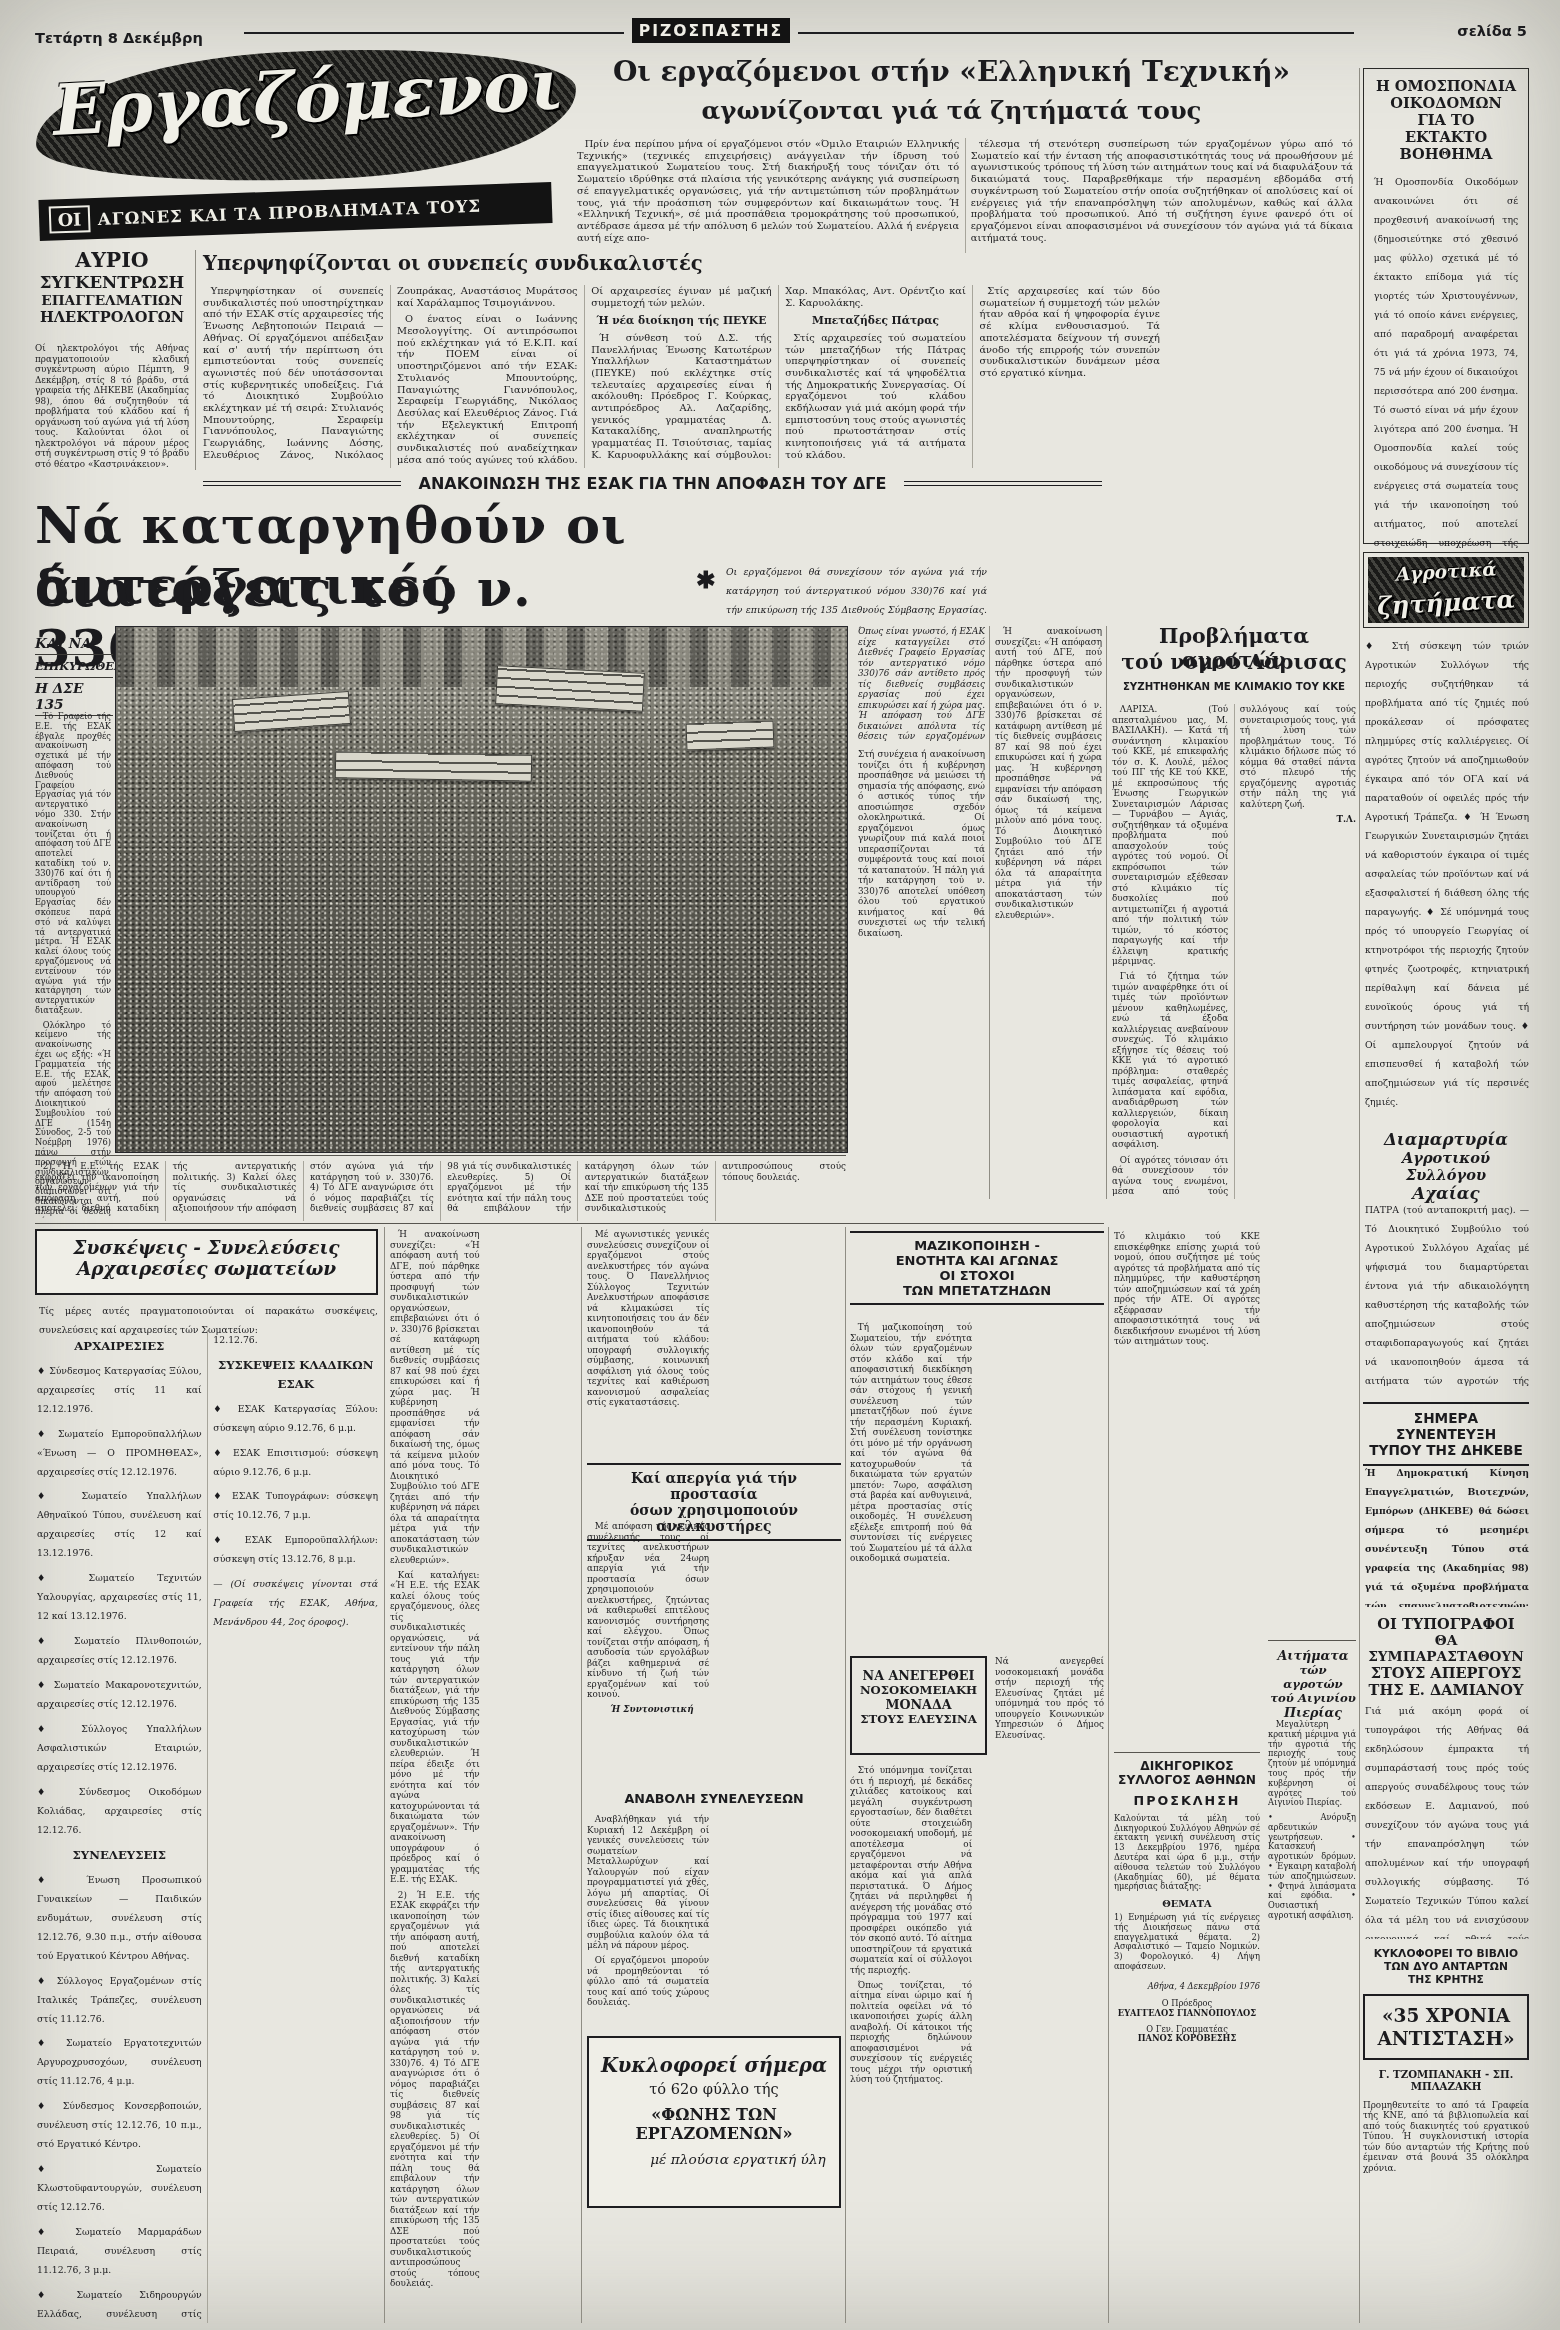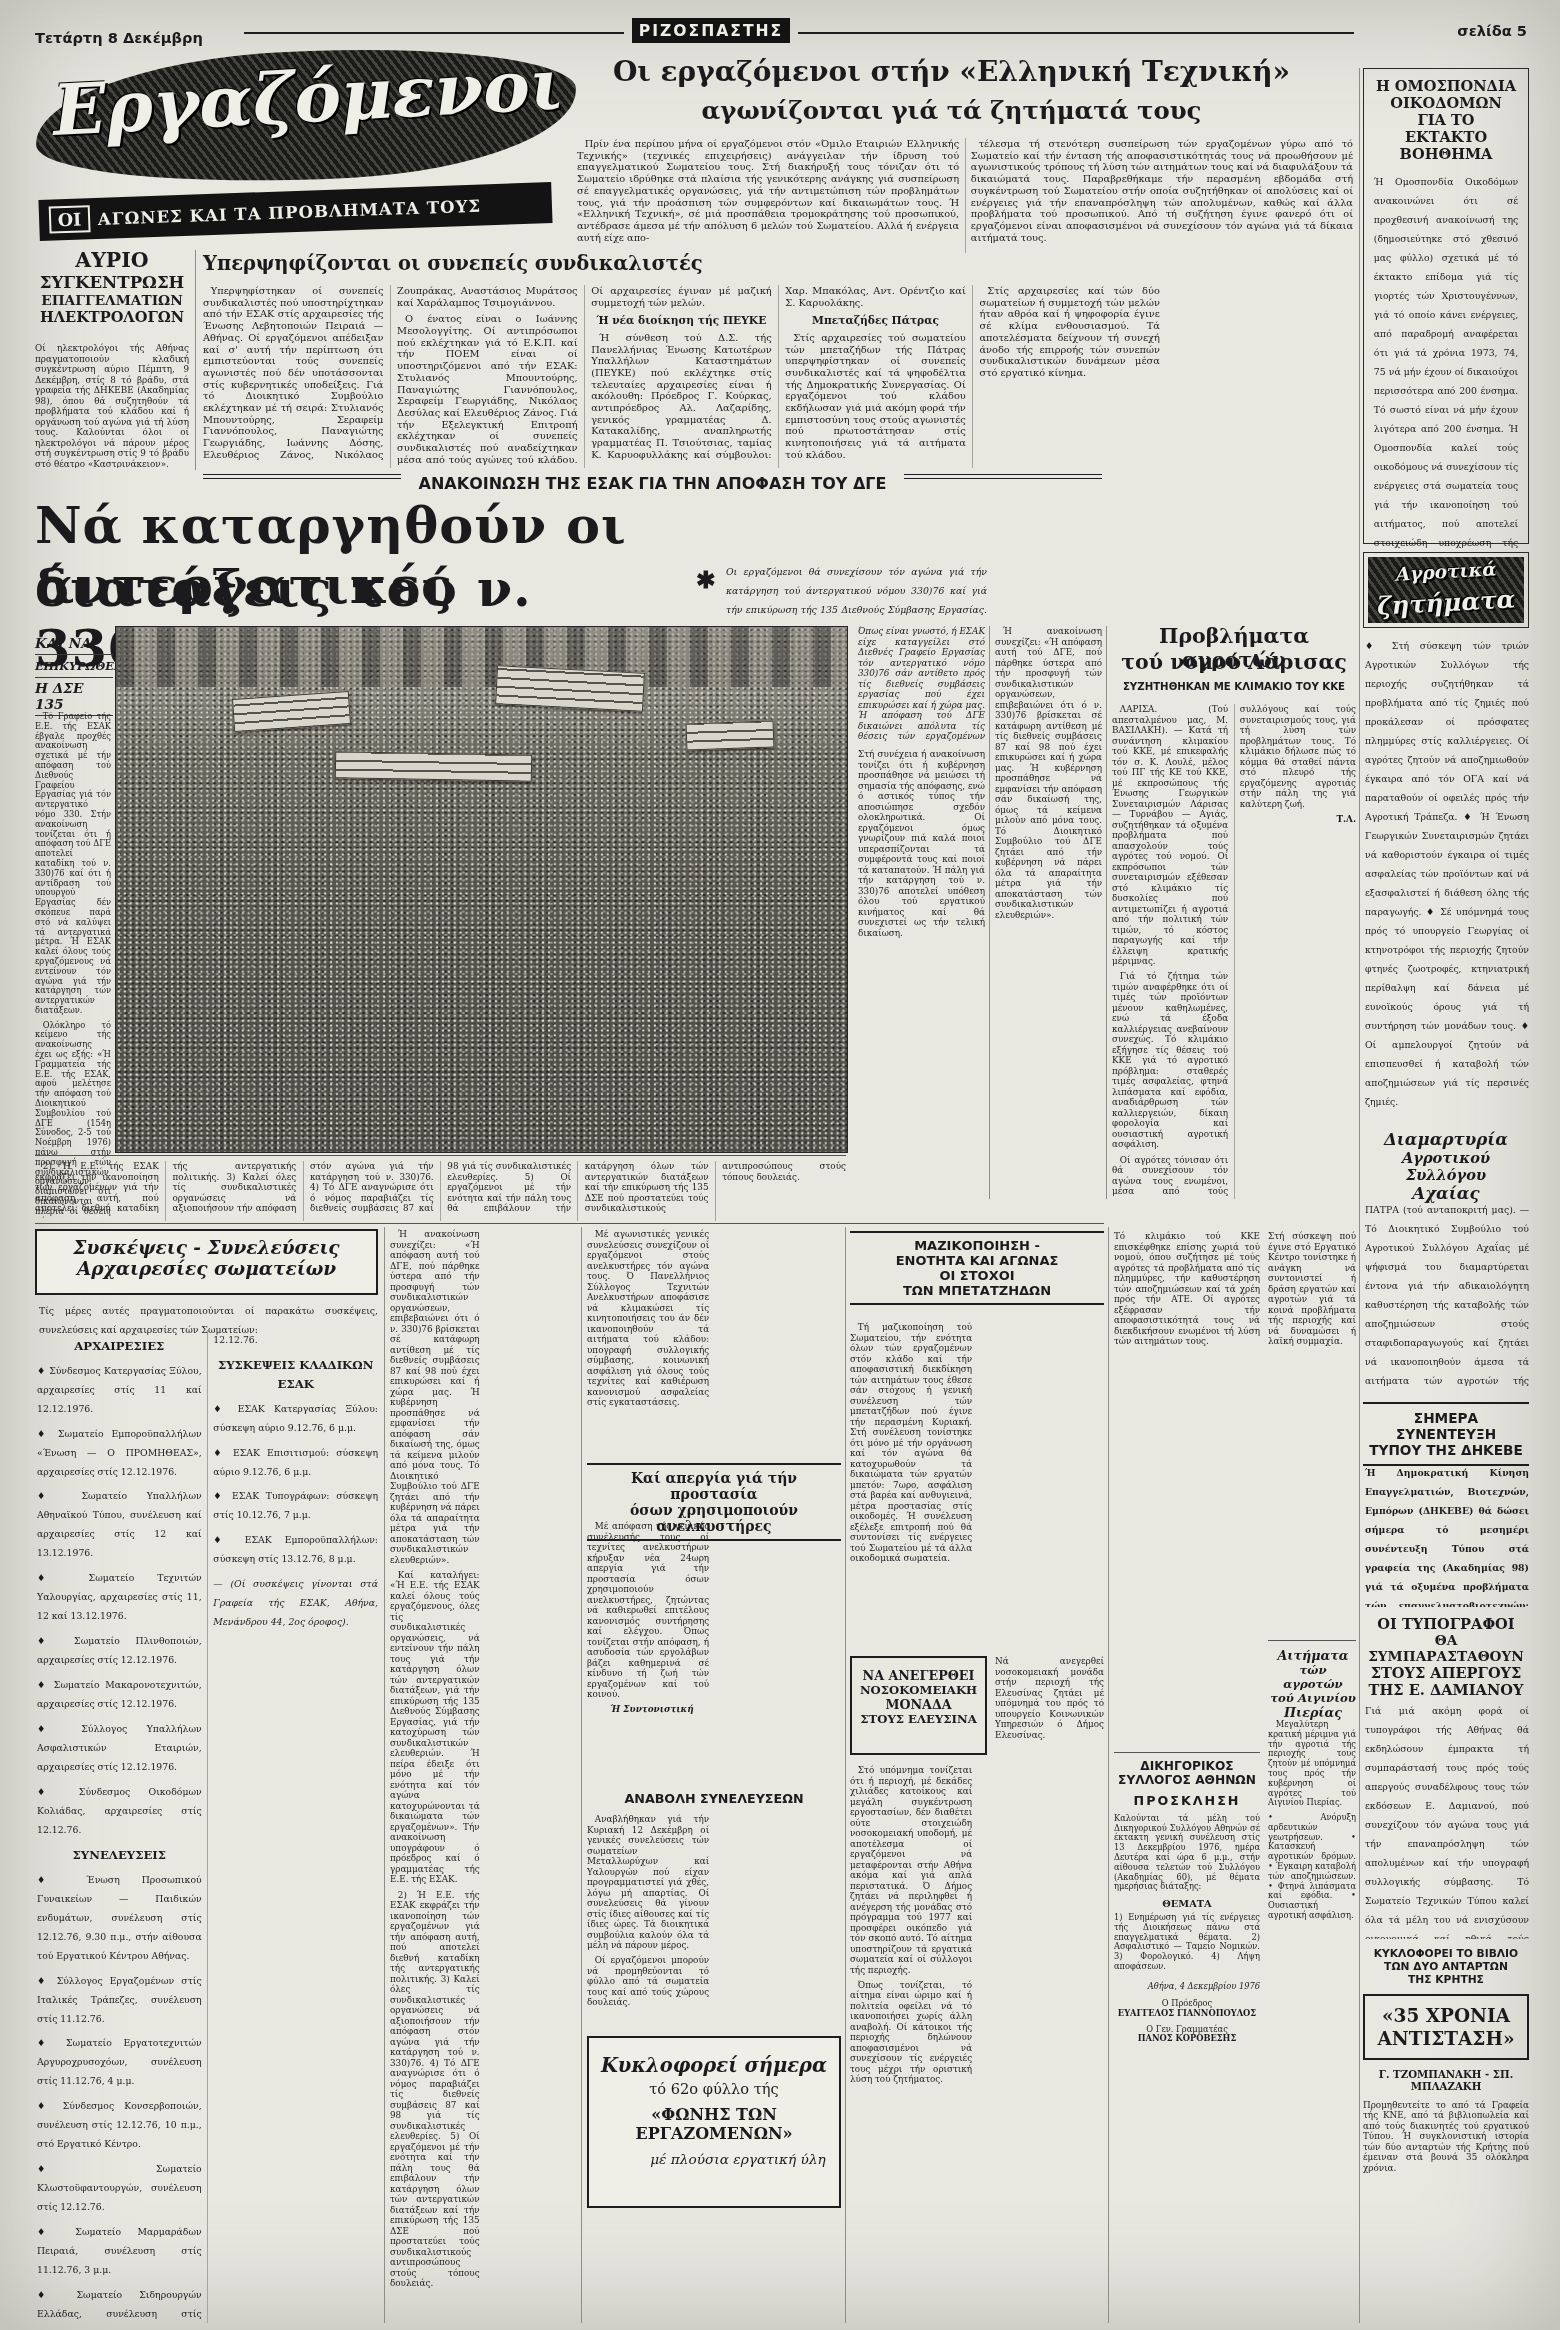--- a/index.html
+++ b/index.html
@@ -36,21 +36,21 @@
       radial-gradient(rgba(236,234,224,.9) 1px, transparent 1.6px),
       radial-gradient(rgba(206,204,194,.55) 1px, transparent 1.4px),
       radial-gradient(rgba(18,18,16,.7) 1px, transparent 1.5px),
       linear-gradient(180deg,#9a988e 0,#85847a 68px,#6a695f 127px,#57564e 254px,#4d4c45 100%);
     background-size:5.9px 4.9px,8.8px 7.8px,6.8px 5.9px,100% 100%;}
   .band{position:absolute;top:0;left:0;right:0;height:60px;
     background:repeating-linear-gradient(90deg,rgba(30,30,28,.45) 0 17.6px,rgba(125,123,113,.35) 17.6px 41px);}
   .placard{position:absolute;background:#d9d7cb;border:1px solid #3a3a35;
     background-image:repeating-linear-gradient(0deg,transparent 0 6.8px,rgba(40,40,36,.75) 6.8px 8.8px);
     box-shadow:0 2px 2px rgba(0,0,0,.45);}
-  .kickwrap{display:flex;align-items:flex-start;gap:18px;}
+  .kickwrap{display:flex;align-items:center;gap:18px;}
   .kickwrap .ln{flex:1;height:2.9px;border-top:1px solid #1d1d20;border-bottom:1px solid #1d1d20;}
   .banner{background:#131313;color:#efeee6;display:flex;align-items:center;gap:7.8px;padding:0 9.8px;}
   .oibox{border:2px solid #efeee6;padding:1px 6.8px;font-weight:bold;font-size:17.6px;}
   .ovh{overflow:hidden;}
 </style>
 </head>
 <body>
 
 <div class="page">
 
@@ -299,21 +299,20 @@
   <div class="abs t9 j ovh" style="left:995px;top:1656px;width:109px;height:99px;">Νά ανεγερθεί νοσοκομειακή μονάδα στήν περιοχή τής Ελευσίνας ζητάει μέ υπόμνημά του πρός τό υπουργείο Κοινωνικών Υπηρεσιών ό Δήμος Ελευσίνας.</div>
   <div class="abs ovh" style="left:850px;top:1765px;width:254px;height:556px;">
     <div class="cols2 t9 j" style="column-gap:9.8px;">
       <p class="para">Στό υπόμνημα τονίζεται ότι ή περιοχή, μέ δεκάδες χιλιάδες κατοίκους καί μεγάλη συγκέντρωση εργοστασίων, δέν διαθέτει ούτε στοιχειώδη νοσοκομειακή υποδομή, μέ αποτέλεσμα οί εργαζόμενοι νά μεταφέρονται στήν Αθήνα ακόμα καί γιά απλά περιστατικά. Ό Δήμος ζητάει νά περιληφθεί ή ανέγερση τής μονάδας στό πρόγραμμα τού 1977 καί προσφέρει οικόπεδο γιά τόν σκοπό αυτό. Τό αίτημα υποστηρίζουν τά εργατικά σωματεία καί οί σύλλογοι τής περιοχής.</p>
       <p class="para">Όπως τονίζεται, τό αίτημα είναι ώριμο καί ή πολιτεία οφείλει νά τό ικανοποιήσει χωρίς άλλη αναβολή. Οί κάτοικοι τής περιοχής δηλώνουν αποφασισμένοι νά συνεχίσουν τίς ενέργειές τους μέχρι τήν οριστική λύση τού ζητήματος.</p>
     </div>
   </div>
 
   <div class="abs vr" style="left:1108px;top:1227px;height:1096px;"></div>
   <div class="abs t9 j ovh" style="left:1114px;top:1231px;width:146px;height:515px;">Τό κλιμάκιο τού ΚΚΕ επισκέφθηκε επίσης χωριά τού νομού, όπου συζήτησε μέ τούς αγρότες τά προβλήματα από τίς πλημμύρες, τήν καθυστέρηση τών αποζημιώσεων καί τά χρέη πρός τήν ΑΤΕ. Οί αγρότες εξέφρασαν τήν αποφασιστικότητά τους νά διεκδικήσουν ενωμένοι τή λύση τών αιτημάτων τους.</div>
-  <div class="abs t9 j ovh" style="left:1268px;top:1231px;width:88px;height:402px;">Στή σύσκεψη πού έγινε στό Εργατικό Κέντρο τονίστηκε ή ανάγκη νά συντονιστεί ή δράση εργατών καί αγροτών γιά τά κοινά προβλήματα τής περιοχής καί νά δυναμώσει ή λαϊκή συμμαχία.</div>
 
   <div class="abs hr1" style="left:1268px;top:1640px;width:88px;"></div>
   <div class="abs" style="left:1268px;top:1648px;width:90px;">
     <div class="c b i" style="font-size:12.7px;">Αιτήματα</div>
     <div class="c b i" style="font-size:11.7px;">τών αγροτών</div>
     <div class="c b i" style="font-size:11.7px;">τού Αιγινίου</div>
     <div class="c b i" style="font-size:12.7px;">Πιερίας</div>
   </div>
   <div class="abs t8 j ovh" style="left:1268px;top:1720px;width:88px;height:601px;">
     <p class="para">Μεγαλύτερη κρατική μέριμνα γιά τήν αγροτιά τής περιοχής τους ζητούν μέ υπόμνημά τους πρός τήν κυβέρνηση οί αγρότες τού Αιγινίου Πιερίας.</p>

